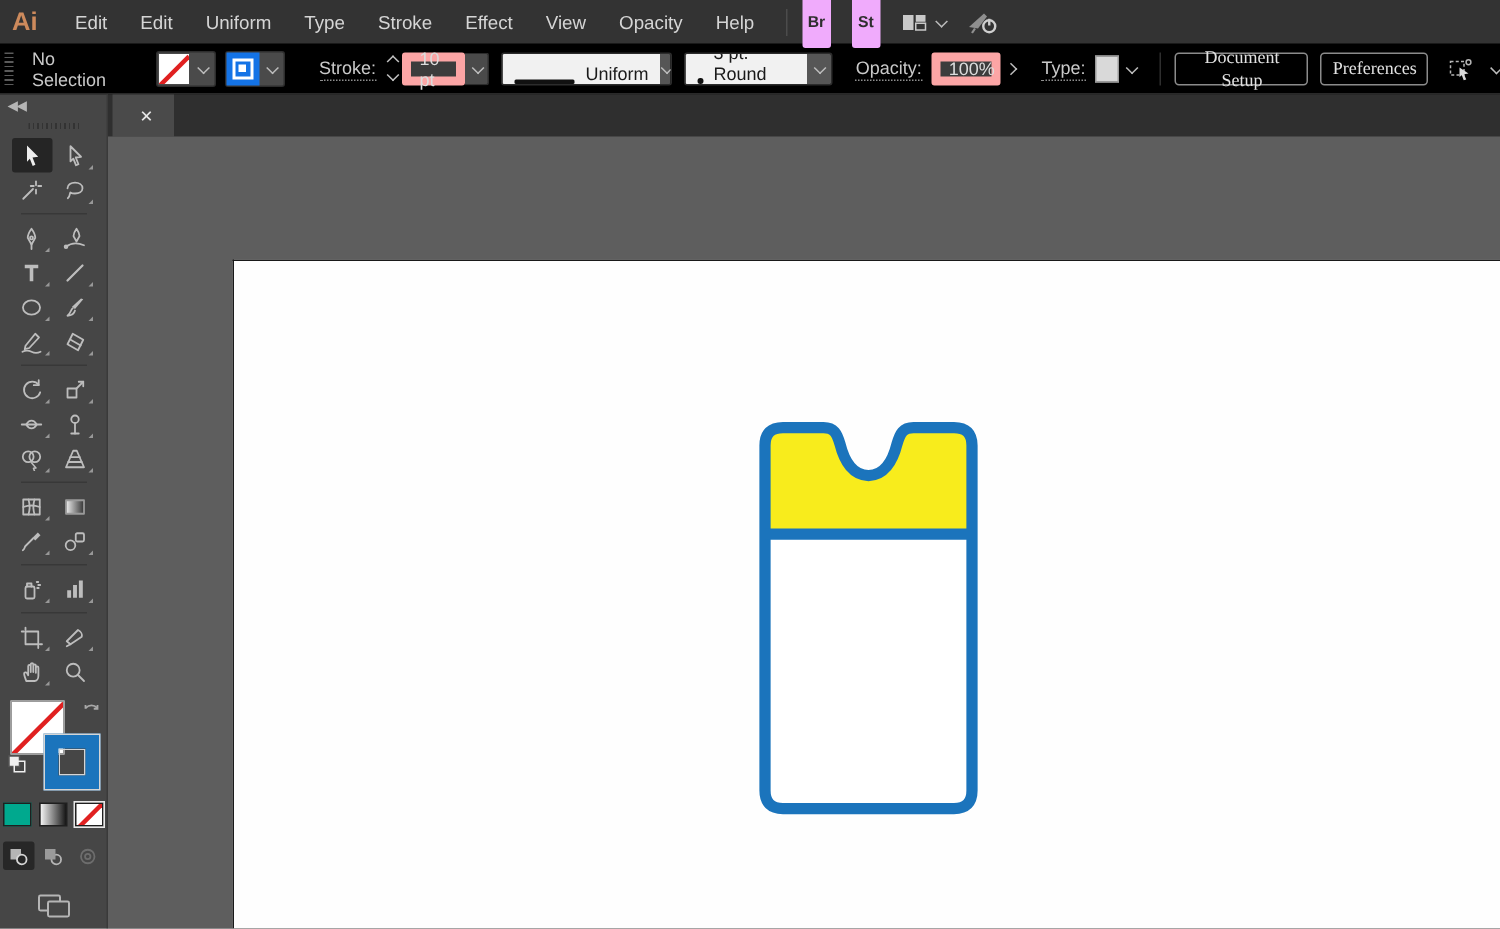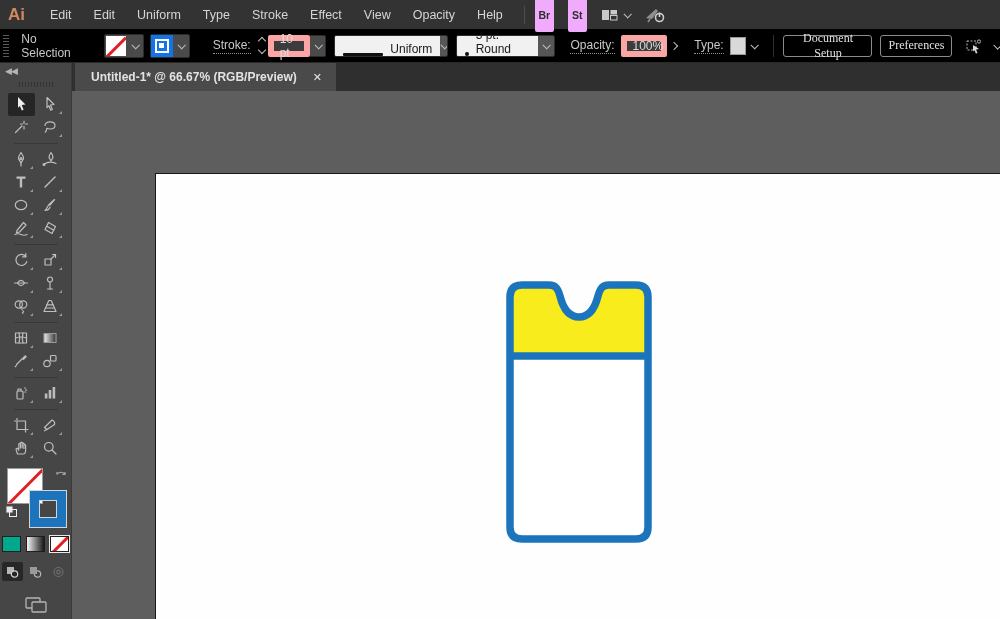--- a/index.html
+++ b/index.html
@@ -499,21 +499,20 @@
       <svg width="26" height="20" viewBox="0 0 26 20">
           <rect x="3" y="3" width="14" height="10" rx="1"></rect>
           <rect x="9" y="7" width="14" height="10" rx="1" fill="#464646"></rect>
         </svg>
     </div>
   </div>
 
   <div class="right-col">
     <div class="tab-strip">
       <div class="doc-tab">
-        <span>Untitled-1* @ 66.67% (RGB/Preview)</span>
         <span class="tab-close">✕</span>
       </div>
     </div>
 
     <div class="canvas">
       <div class="artboard"></div>
 
       <svg class="case-shape" width="148" height="264" viewBox="0 0 148 264">
 
         <path d="M17 5 H44 C51 5 53 9 55 16 C58 28 64 37 74 37 C84 37 90 28 93 16 C95 9 97 5 104 5 H131 Q143 5 143 17 V247 Q143 259 131 259 H17 Q5 259 5 247 V17 Q5 5 17 5 Z" fill="#ffffff"></path>

